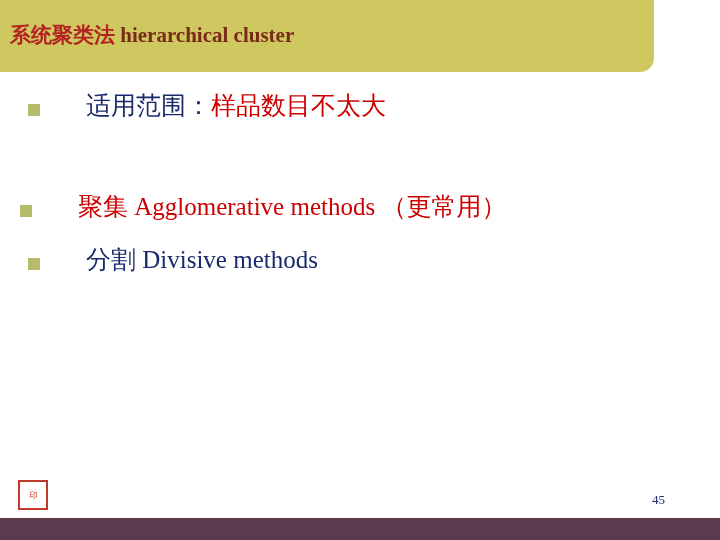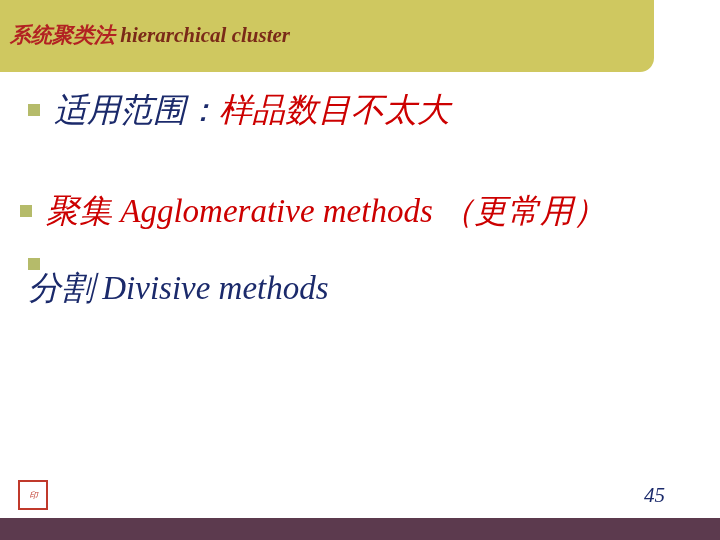--- a/index.html
+++ b/index.html
@@ -12,21 +12,20 @@
     background: #ffffff;
     font-family: "Liberation Serif", serif;
     overflow: hidden;
   }
   .slide {
     position: relative;
     width: 720px;
     height: 540px;
     background: #ffffff;
     box-sizing: border-box;
-    font-style: italic;
   }
   
   .title-banner {
     position: absolute;
     left: 0;
     top: 0;
     width: 654px;
     height: 72px;
     background: #cfc860;
     border-bottom-right-radius: 14px;
@@ -62,31 +61,32 @@
     left: 0;
   }
   .bullet-marker {
     width: 12px;
     height: 12px;
     background: #b5bb6a;
     margin-right: 14px;
     flex: 0 0 auto;
   }
   .bullet-text {
-    font-size: 33px;
+    font-size: 25px;
     line-height: 1.15;
     white-space: nowrap;
     font-family: "Liberation Serif", serif;
+    margin-left: 32px;
   }
 
   #row-1 { left: 28px; top: 14px; }
   #row-1 .bullet-marker { margin-top: 12px; }
   #row-2 { left: 20px; top: 115px; }
   #row-2 .bullet-marker { margin-top: 12px; }
-  #row-3 { left: 28px; top: 168px; flex-direction: column; }
+  #row-3 { left: 28px; top: 168px; }
   #row-3 .bullet-marker { margin-top: 12px; }
 
   .t-navy { color: #1b2a6b; }
   .t-red  { color: #cc0000; }
 
   
   .footer-bar {
     position: absolute;
     left: 0;
     bottom: 0;
@@ -113,21 +113,21 @@
     color: #c0392b;
     line-height: 1;
     font-family: "Liberation Serif", serif;
     letter-spacing: -1px;
     transform: scale(0.95);
   }
   .page-number {
     position: absolute;
     right: 55px;
     bottom: 32px;
-    font-size: 21px;
+    font-size: 13px;
     color: #1b2a6b;
     font-family: "Liberation Serif", serif;
   }
 </style>
 </head>
 <body>
 
 <div class="slide">
 
   <div class="title-banner">

